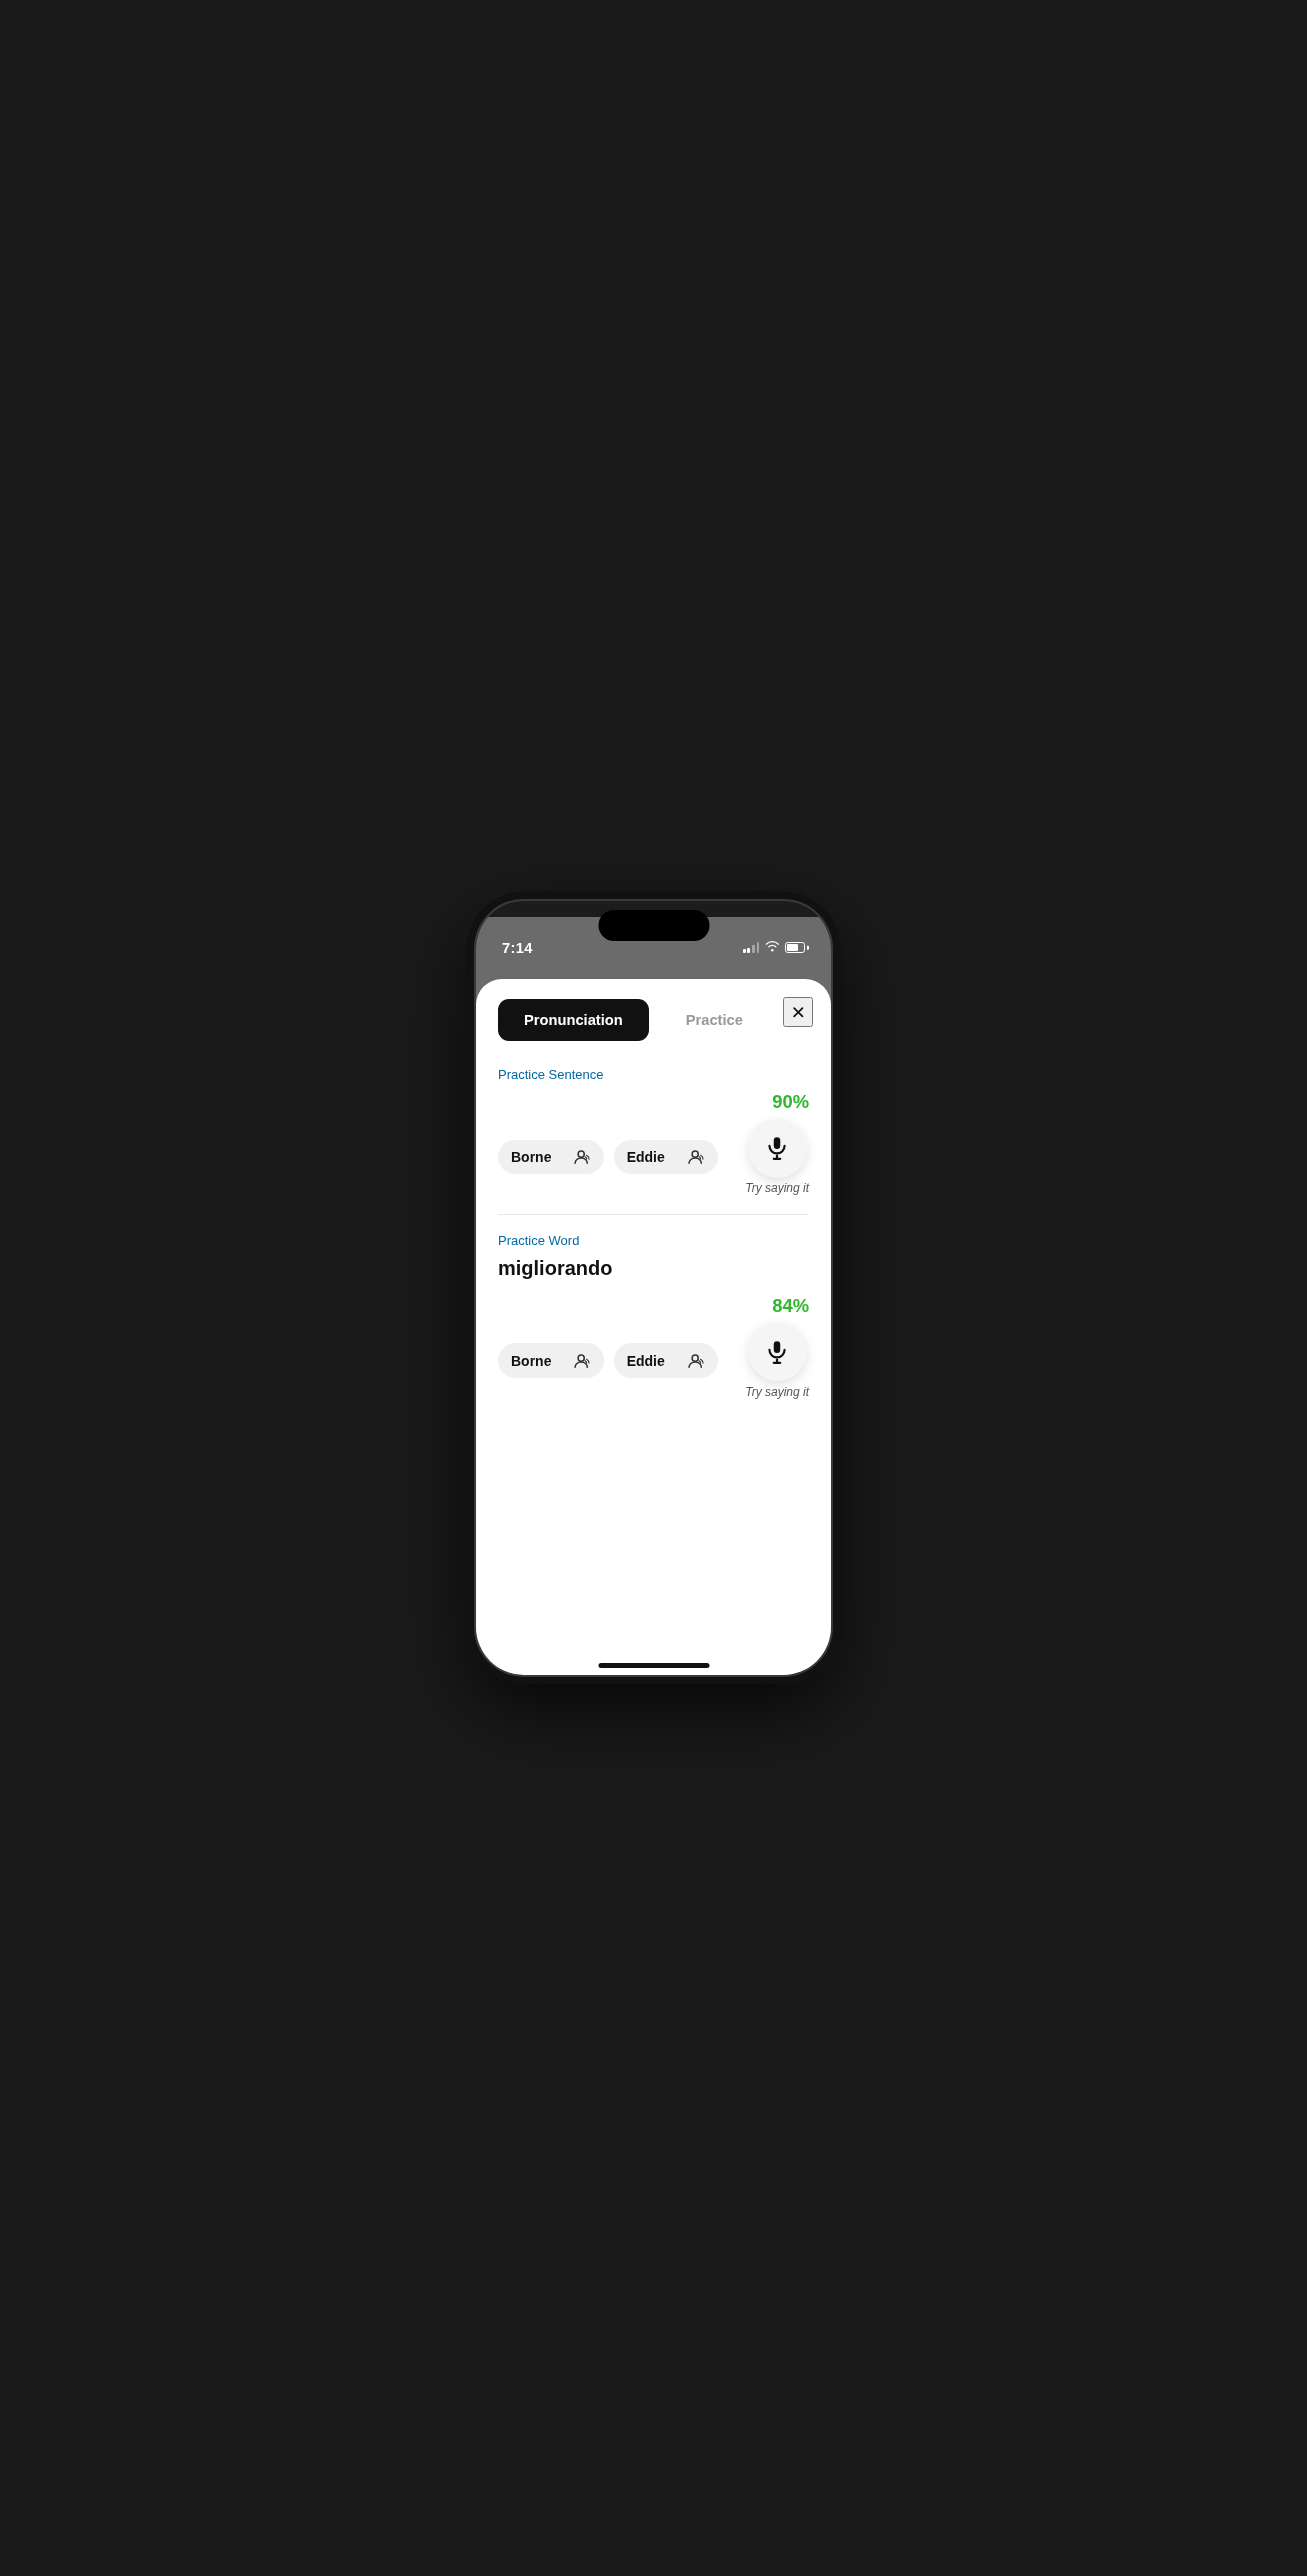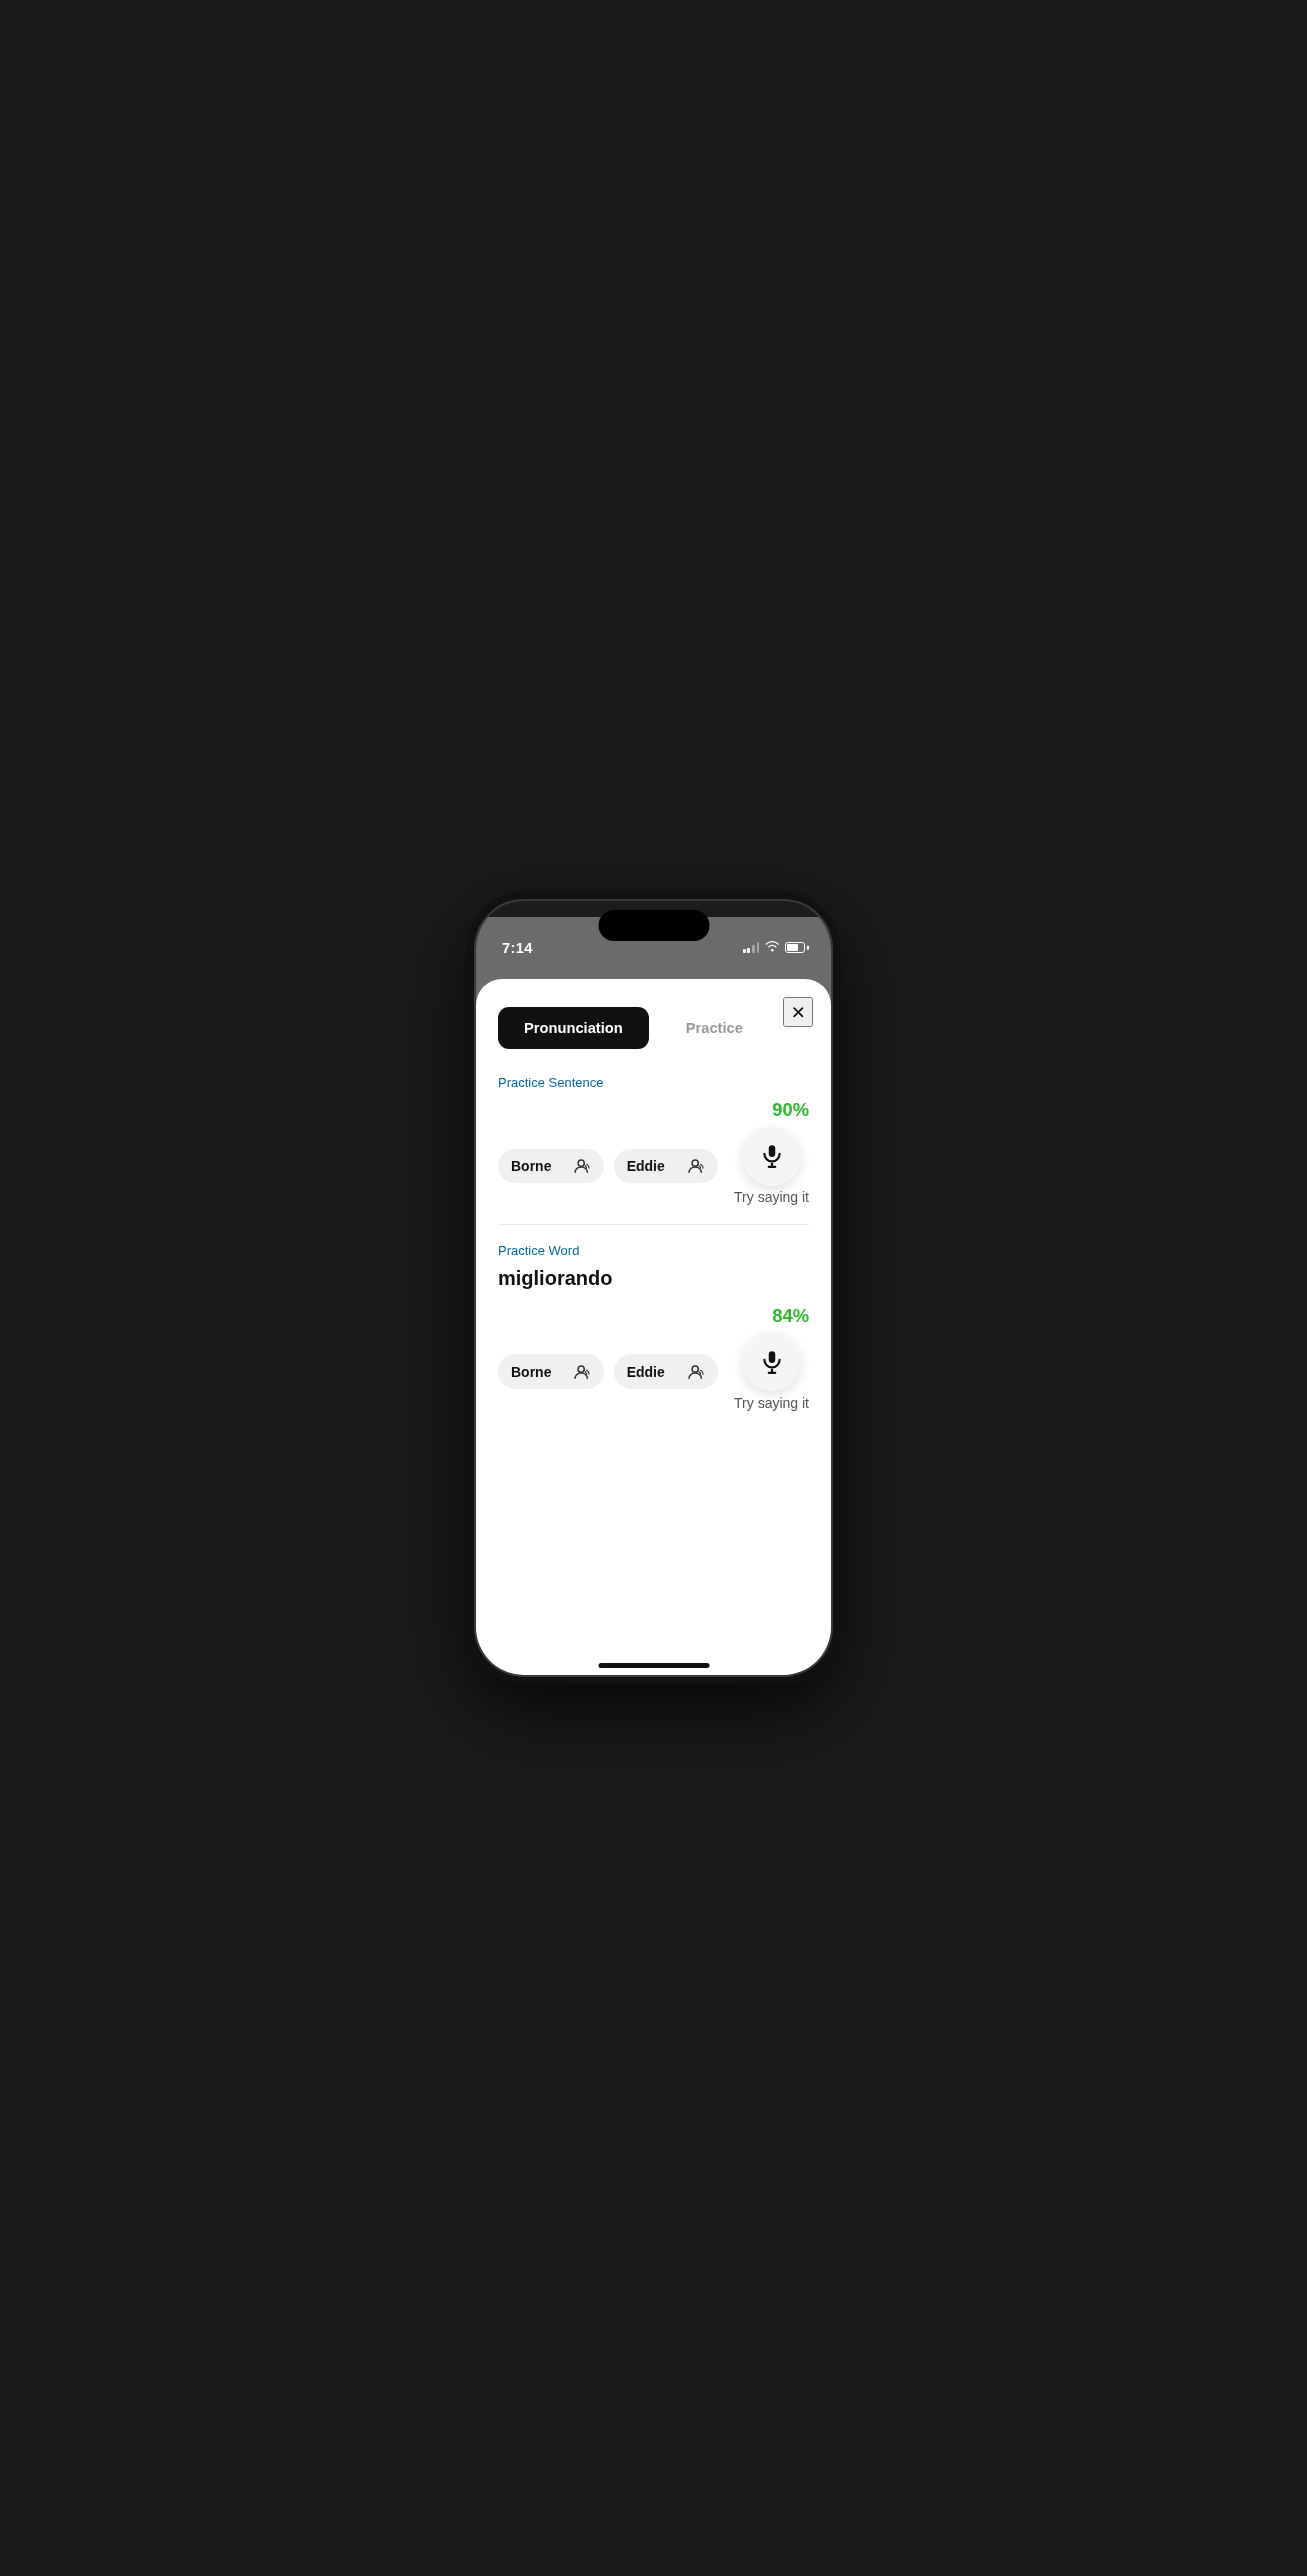--- a/index.html
+++ b/index.html
@@ -126,21 +126,21 @@
       align-items: flex-end;
       justify-content: center;
     }
 
     
     .modal-sheet {
       width: 100%;
       height: calc(100% - 28px);
       background: #ffffff;
       border-radius: 26px 26px 0 0;
-      padding: 28px 22px 0 22px;
+      padding: 20px 22px 0 22px;
       overflow-y: auto;
       position: relative;
     }
 
     
     .close-btn {
       position: absolute;
       top: 18.4px;
       right: 18.4px;
       width: 29.5px;
@@ -257,22 +257,23 @@
       border-radius: 50%;
       background: #f5f5f5;
       border: none;
       display: flex;
       align-items: center;
       justify-content: center;
       cursor: pointer;
       box-shadow: 0 3.7px 11px rgba(0,0,0,0.12);
     }
     .mic-label {
-      font-size: 14px;
+      font-size: 12px;
       color: #555;
+      font-style: italic;
     }
 
     
     .divider {
       height: 0.9px;
       background: #e8e8e8;
       margin: 18.4px 0;
     }
 
     

